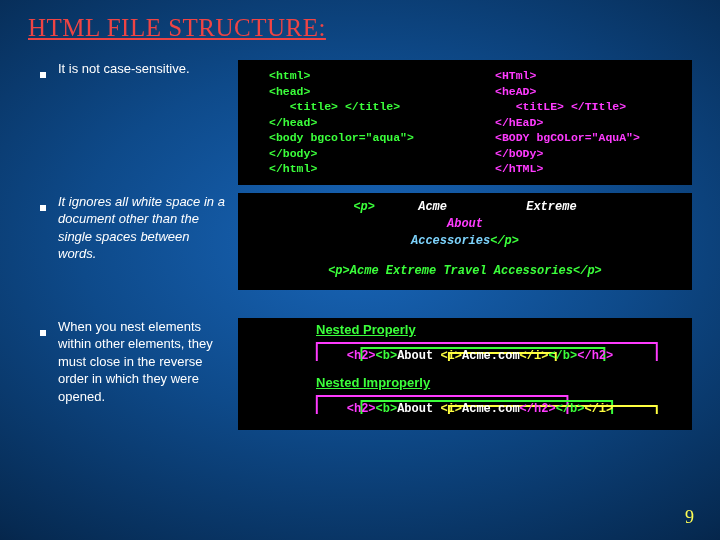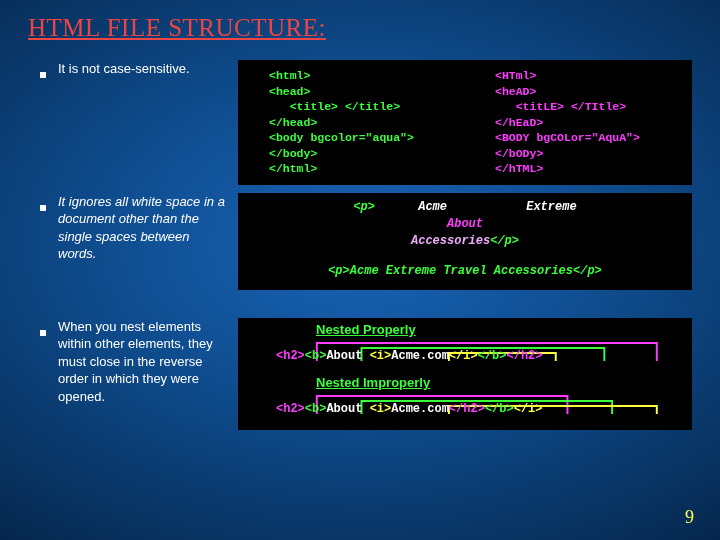--- a/index.html
+++ b/index.html
@@ -44,38 +44,38 @@
     padding: 6px 8px;
     line-height: 1.35;
     display: flex;
     gap: 18px;
     font-weight: bold;
   }
   .codecol { flex:1; white-space: pre; margin-left: 21px; }
   .lime { color: #3bff3b; }
   .mag  { color: #ff3bff; }
   .wht  { color: #fff; }
-  .cyn  { color: #f0abfc; }
+  .cyn  { color: #7dd3fc; }
   .yel  { color: #ffff40; }
 
   .codebox2 {
     background:#000; font-family:"Courier New",monospace;
     font-size:12px; font-weight:bold; padding:6px 8px 10px;
     text-align:center; line-height:1.45;
   }
   .codebox2 .line1 span { display:inline-block; }
   .codebox2 .line1 .sp { width: 36px; }
   .codebox2 .line2 { margin-top: 12px; }
 
   .codebox3 {
     background:#000; font-family:"Courier New",monospace;
     font-size:12px; font-weight:bold; padding:4px 8px 8px;
   }
   .codebox3 .label { font-family: Verdana,sans-serif; font-weight:bold; margin-left: 70px; margin-bottom:2px; font-size:13px;text-decoration:underline; }
-  .diagram { position: relative; height: 30px; margin-left: 30px; }
+  .diagram { position: relative; height: 30px; margin-left: 30px; text-align: center; }
   .diagram svg { position:absolute; top:0; left:0; width:100%; height:100%; }
   .diagtxt { position:relative; z-index:2; padding-top: 10px; font-size:12px; }
 
   .pagenum {
     position: absolute; right: 26px; bottom: 12px;
     color: #ffff55; font-family: "Times New Roman", serif;
     font-size: 18px;
   }
 </style>
 </head>

